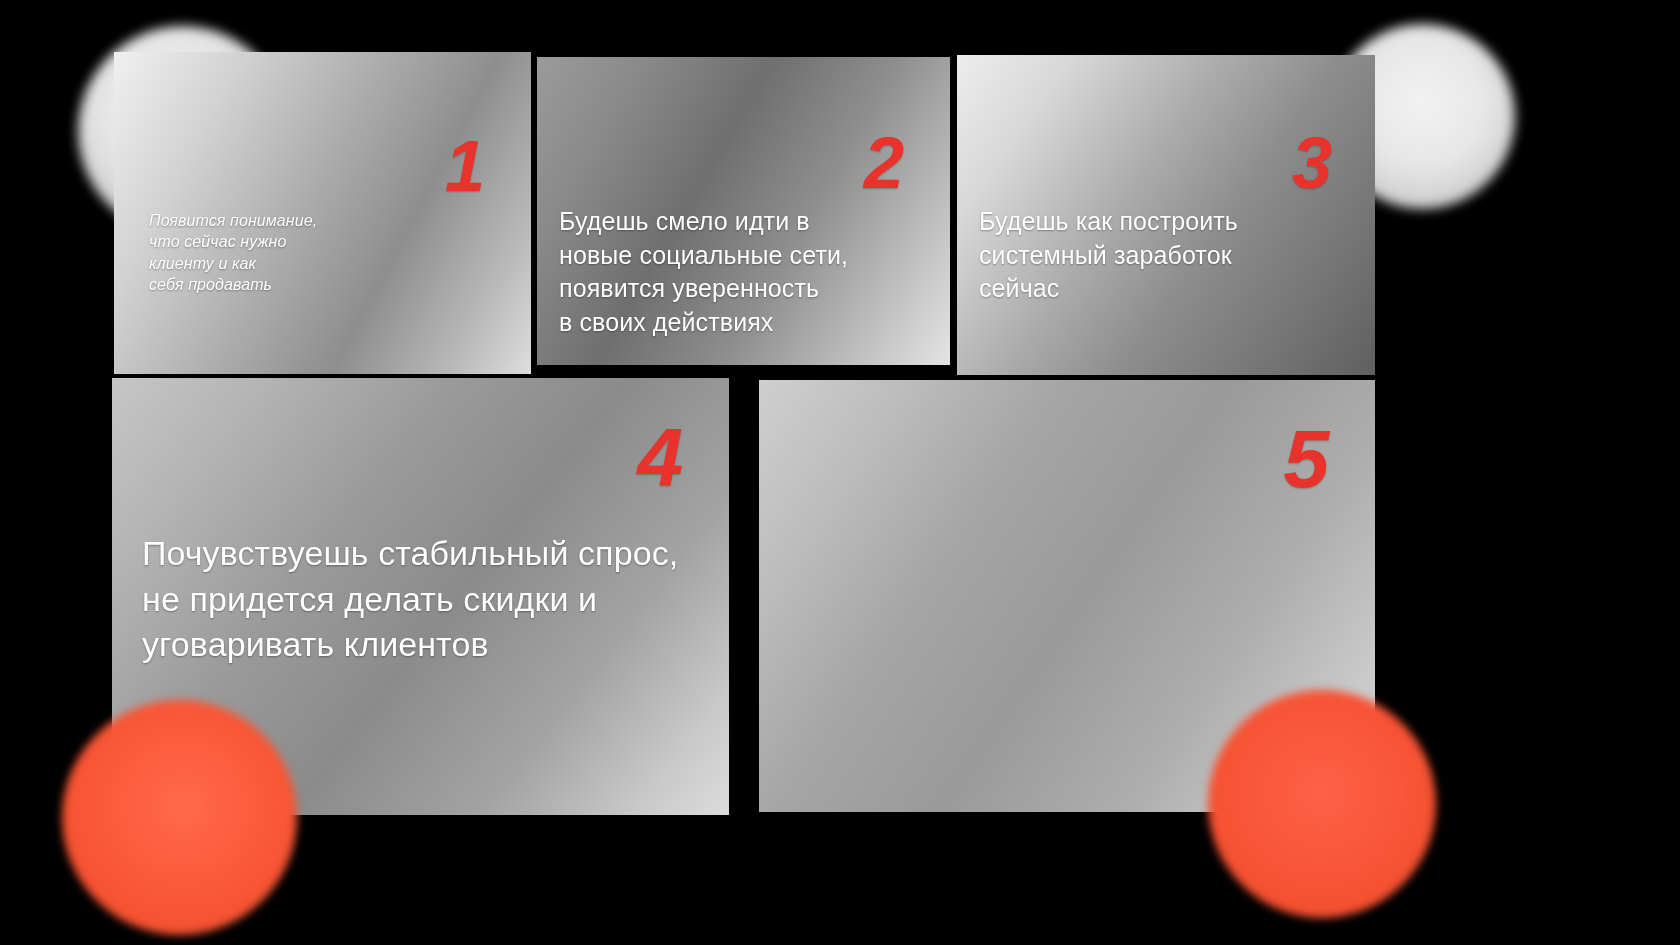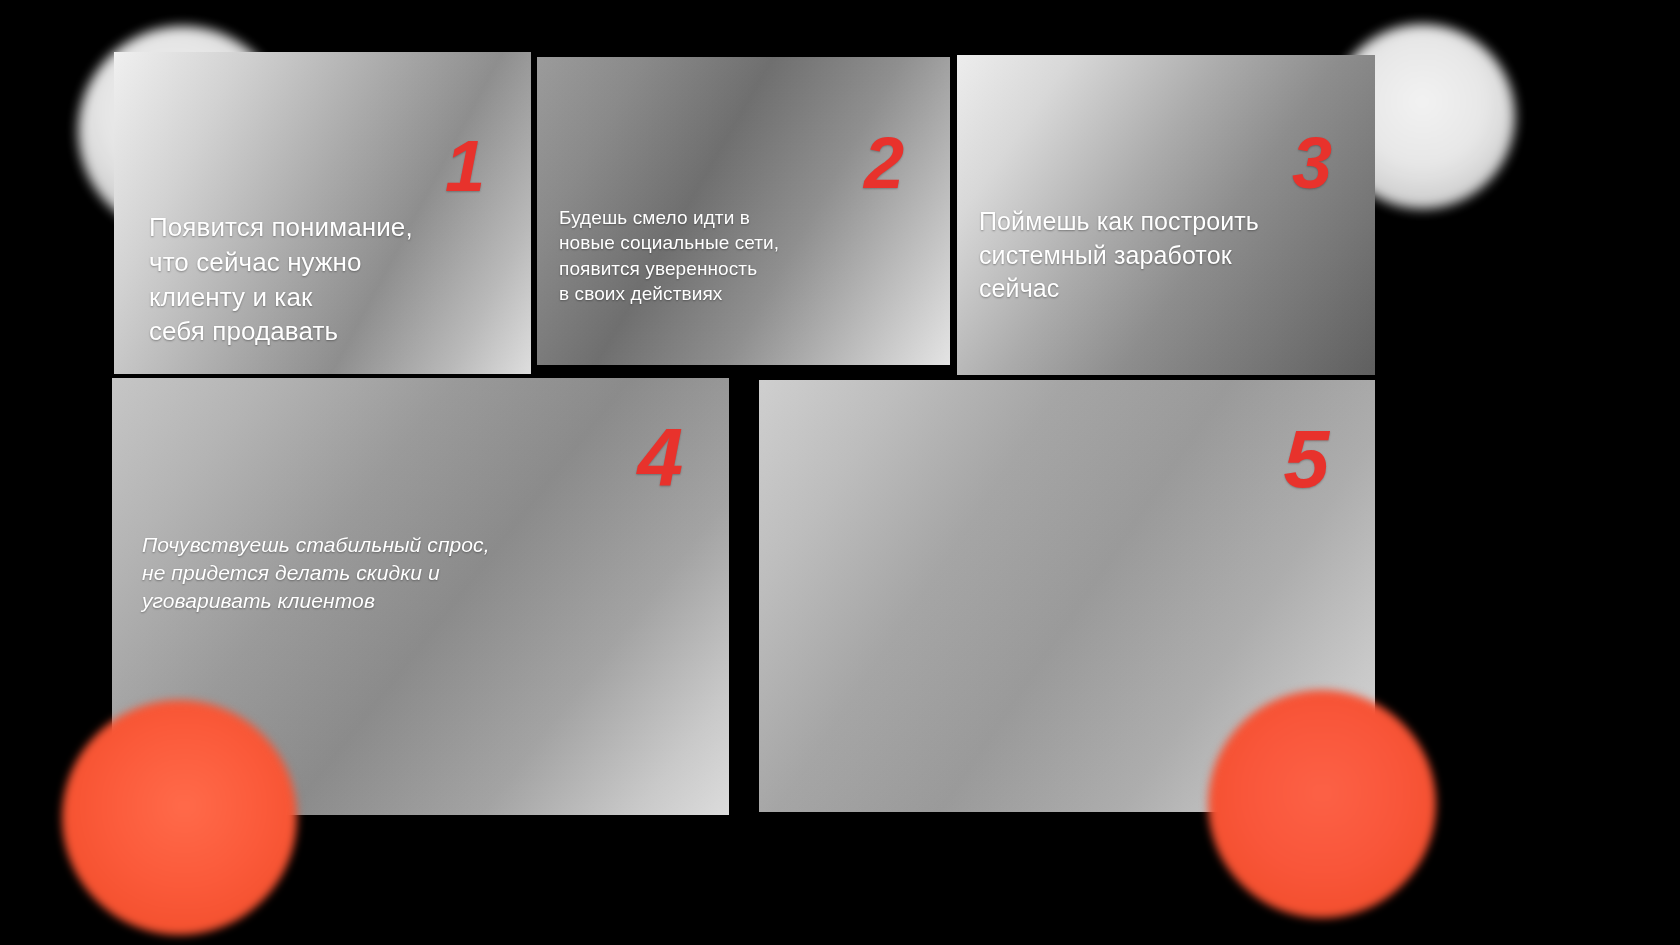--- a/index.html
+++ b/index.html
@@ -88,48 +88,48 @@
     text-shadow: 0 1px 2px rgba(0,0,0,0.35);
   }
 
   
   #card1 {
     left: 114px; top: 52px; width: 417px; height: 322px;
     background:
       linear-gradient(118deg, #f0f0f0 0%, #d2d2d2 22%, #a9a9a9 48%, #8e8e8e 66%, #b9b9b9 86%, #dedede 100%);
   }
   #card1 .num { right: 48px; top: 78px; font-size: 72px; }
-  #card1 .txt { left: 35px; top: 158px; width: 370px; font-size: 26px; }
+  #card1 .txt { left: 35px; top: 158px; width: 370px; font-size: 16px; font-style: italic; }
 
   
   #card2 {
     left: 537px; top: 57px; width: 413px; height: 308px;
     background:
       linear-gradient(120deg, #9b9b9b 0%, #8a8a8a 18%, #6f6f6f 40%, #8f8f8f 62%, #bcbcbc 82%, #e4e4e4 100%);
   }
   #card2 .num { right: 48px; top: 70px; font-size: 72px; }
-  #card2 .txt { left: 22px; top: 148px; width: 390px; font-size: 19px; }
+  #card2 .txt { left: 22px; top: 148px; width: 390px; font-size: 25px; }
 
   
   #card3 {
     left: 957px; top: 55px; width: 418px; height: 320px;
     background:
       linear-gradient(125deg, #ededed 0%, #d8d8d8 18%, #ababab 42%, #8d8d8d 60%, #777777 80%, #5f5f5f 100%);
   }
   #card3 .num { right: 45px; top: 72px; font-size: 72px; }
   #card3 .txt { left: 22px; top: 150px; width: 390px; font-size: 25px; }
 
   
   #card4 {
     left: 112px; top: 378px; width: 617px; height: 437px;
     background:
       linear-gradient(128deg, #c6c6c6 0%, #b4b4b4 16%, #9a9a9a 36%, #8b8b8b 54%, #a3a3a3 74%, #c9c9c9 90%, #dcdcdc 100%);
   }
   #card4 .num { right: 48px; top: 38px; font-size: 82px; }
-  #card4 .txt { left: 30px; top: 153px; width: 570px; font-size: 21px; font-style: italic; }
+  #card4 .txt { left: 30px; top: 153px; width: 570px; font-size: 34px; }
 
   
   #card5 {
     left: 759px; top: 380px; width: 616px; height: 432px;
     background:
       linear-gradient(124deg, #cfcfcf 0%, #bdbdbd 16%, #a5a5a5 34%, #9a9a9a 52%, #adadad 72%, #c8c8c8 88%, #d9d9d9 100%);
   }
   #card5 .num { right: 48px; top: 38px; font-size: 82px; }
   #card5 .txt { left: 32px; top: 148px; width: 570px; font-size: 26px; }
 
@@ -167,21 +167,21 @@
     <div class="num">2</div>
     <div class="txt">Будешь смело идти в
 новые социальные сети,
 появится уверенность
 в своих действиях</div>
   </div>
 
   <div class="card" id="card3">
     <div class="grain"></div>
     <div class="num">3</div>
-    <div class="txt">Поймешь как построить
+    <div class="txt">Будешь как построить
 системный заработок
 сейчас</div>
   </div>
 
   <div class="card" id="card4">
     <div class="grain"></div>
     <div class="num">4</div>
     <div class="txt">Почувствуешь стабильный спрос,
 не придется делать скидки и
 уговаривать клиентов</div>

